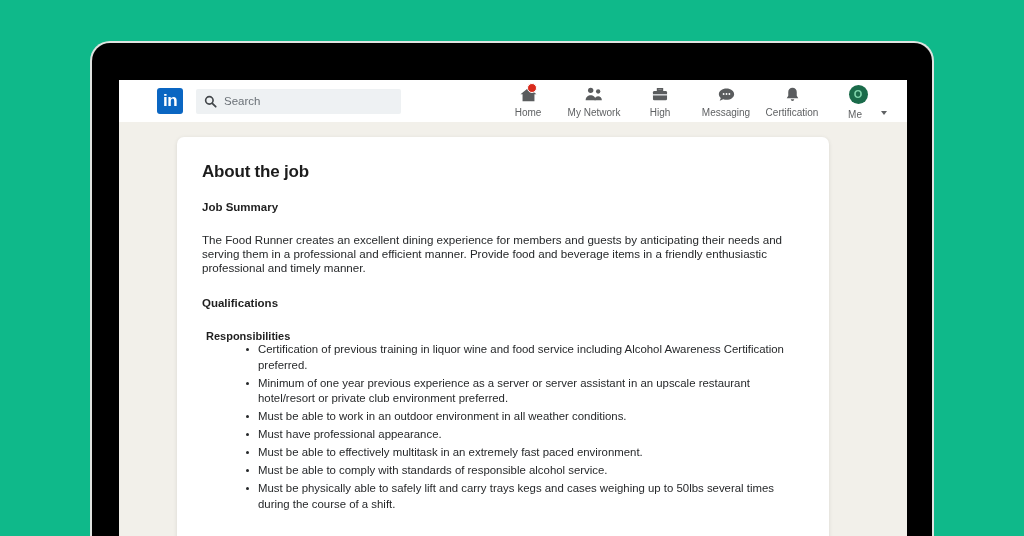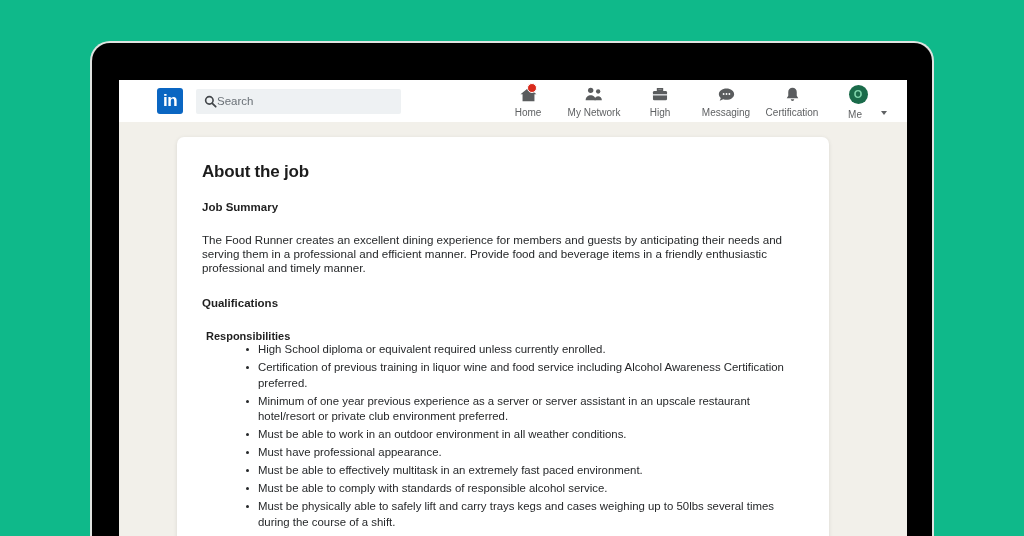--- a/index.html
+++ b/index.html
@@ -80,20 +80,21 @@
   .search-icon { width: 13px; height: 13px; flex: 0 0 auto; }
   .search-icon svg { display: block; }
 
   .search-input {
     border: none;
     outline: none;
     background: transparent;
     font-family: "Liberation Sans", sans-serif;
     font-size: 11.5px;
     color: #6b7177;
+    margin-left: 7px;
     width: 100%;
   }
   .search-input::placeholder { color: #6b7177; }
 
   .nav-items {
     margin-left: auto;
     display: flex;
     align-items: flex-start;
     gap: 0;
     padding-right: 4px;
@@ -346,21 +347,20 @@
 
         <div class="section-head">Job Summary</div>
 
         <div class="summary-text">The Food Runner creates an excellent dining experience for members and guests by anticipating their needs and serving them in a professional and efficient manner. Provide food and beverage items in a friendly enthusiastic professional and timely manner.</div>
 
         <div class="section-head-qual">Qualifications</div>
 
         <div class="section-head-resp">Responsibilities</div>
 
         <ul class="resp-list">
-          <li>High School diploma or equivalent required unless currently enrolled.</li>
           <li>Certification of previous training in liquor wine and food service including Alcohol Awareness Certification preferred.</li>
           <li>Minimum of one year previous experience as a server or server assistant in an upscale restaurant hotel/resort or private club environment preferred.</li>
           <li>Must be able to work in an outdoor environment in all weather conditions.</li>
           <li>Must have professional appearance.</li>
           <li>Must be able to effectively multitask in an extremely fast paced environment.</li>
           <li>Must be able to comply with standards of responsible alcohol service.</li>
           <li>Must be physically able to safely lift and carry trays kegs and cases weighing up to 50lbs several times during the course of a shift.</li>
 
         </ul>
 

